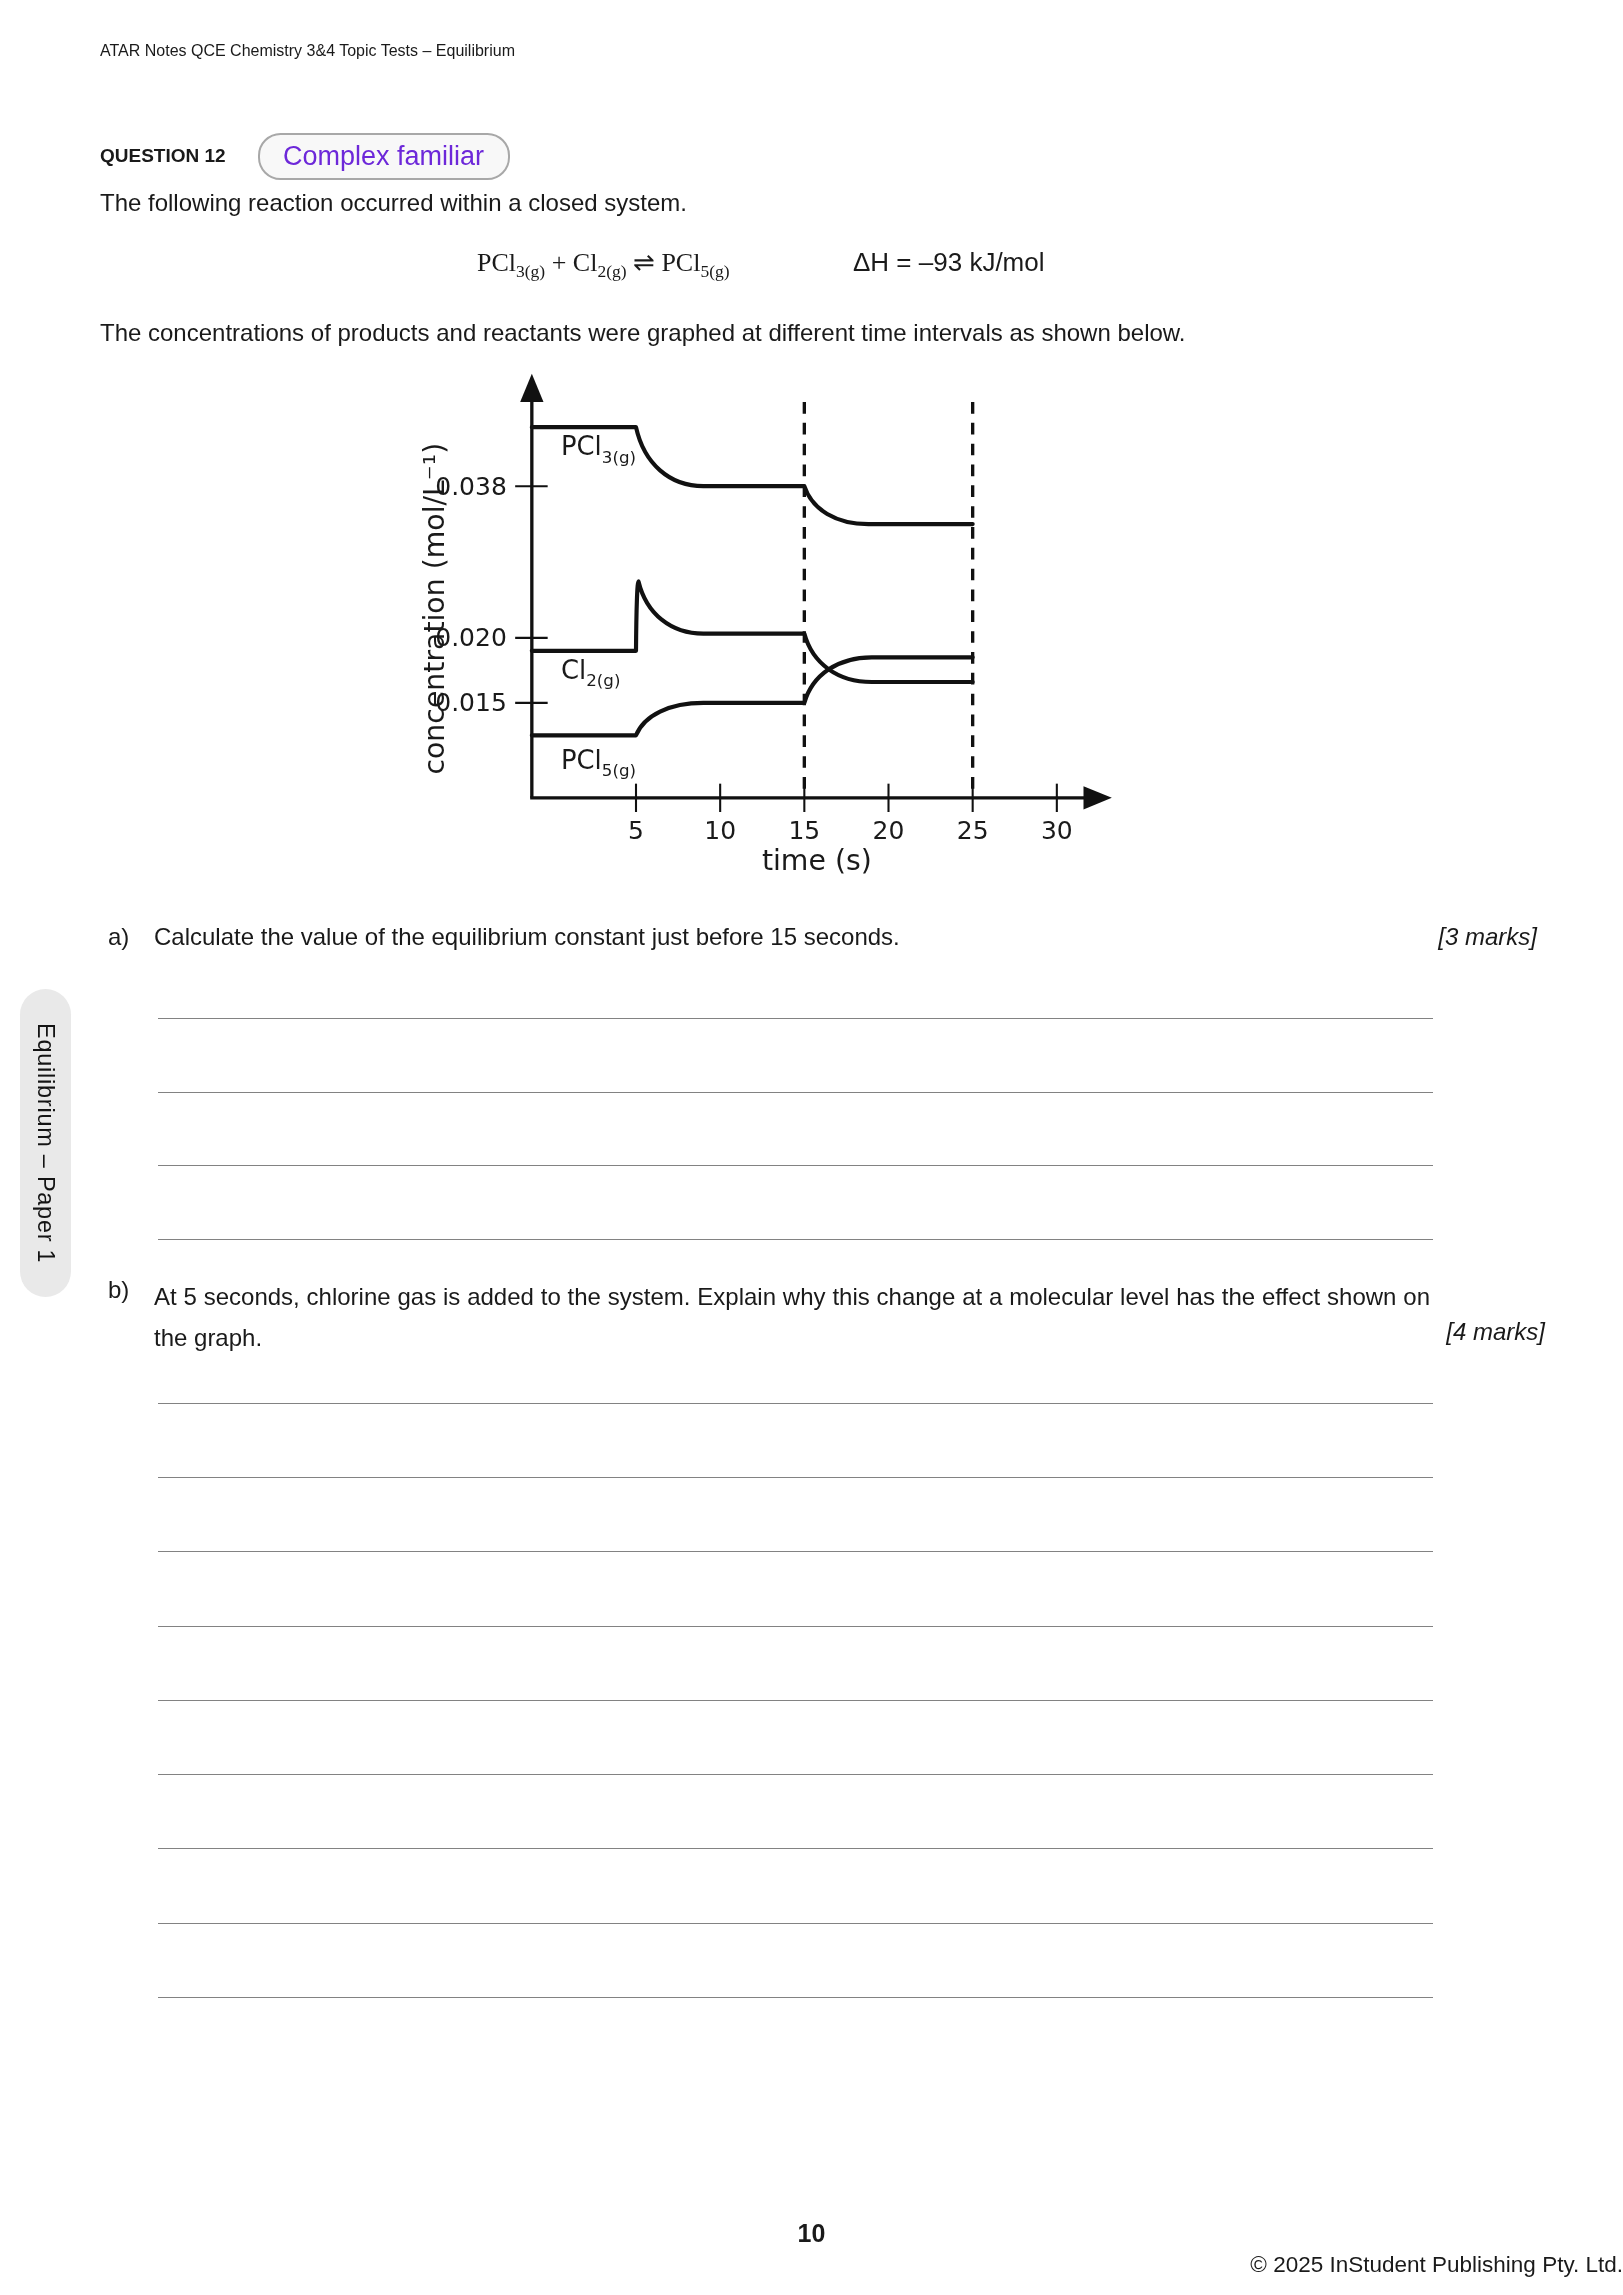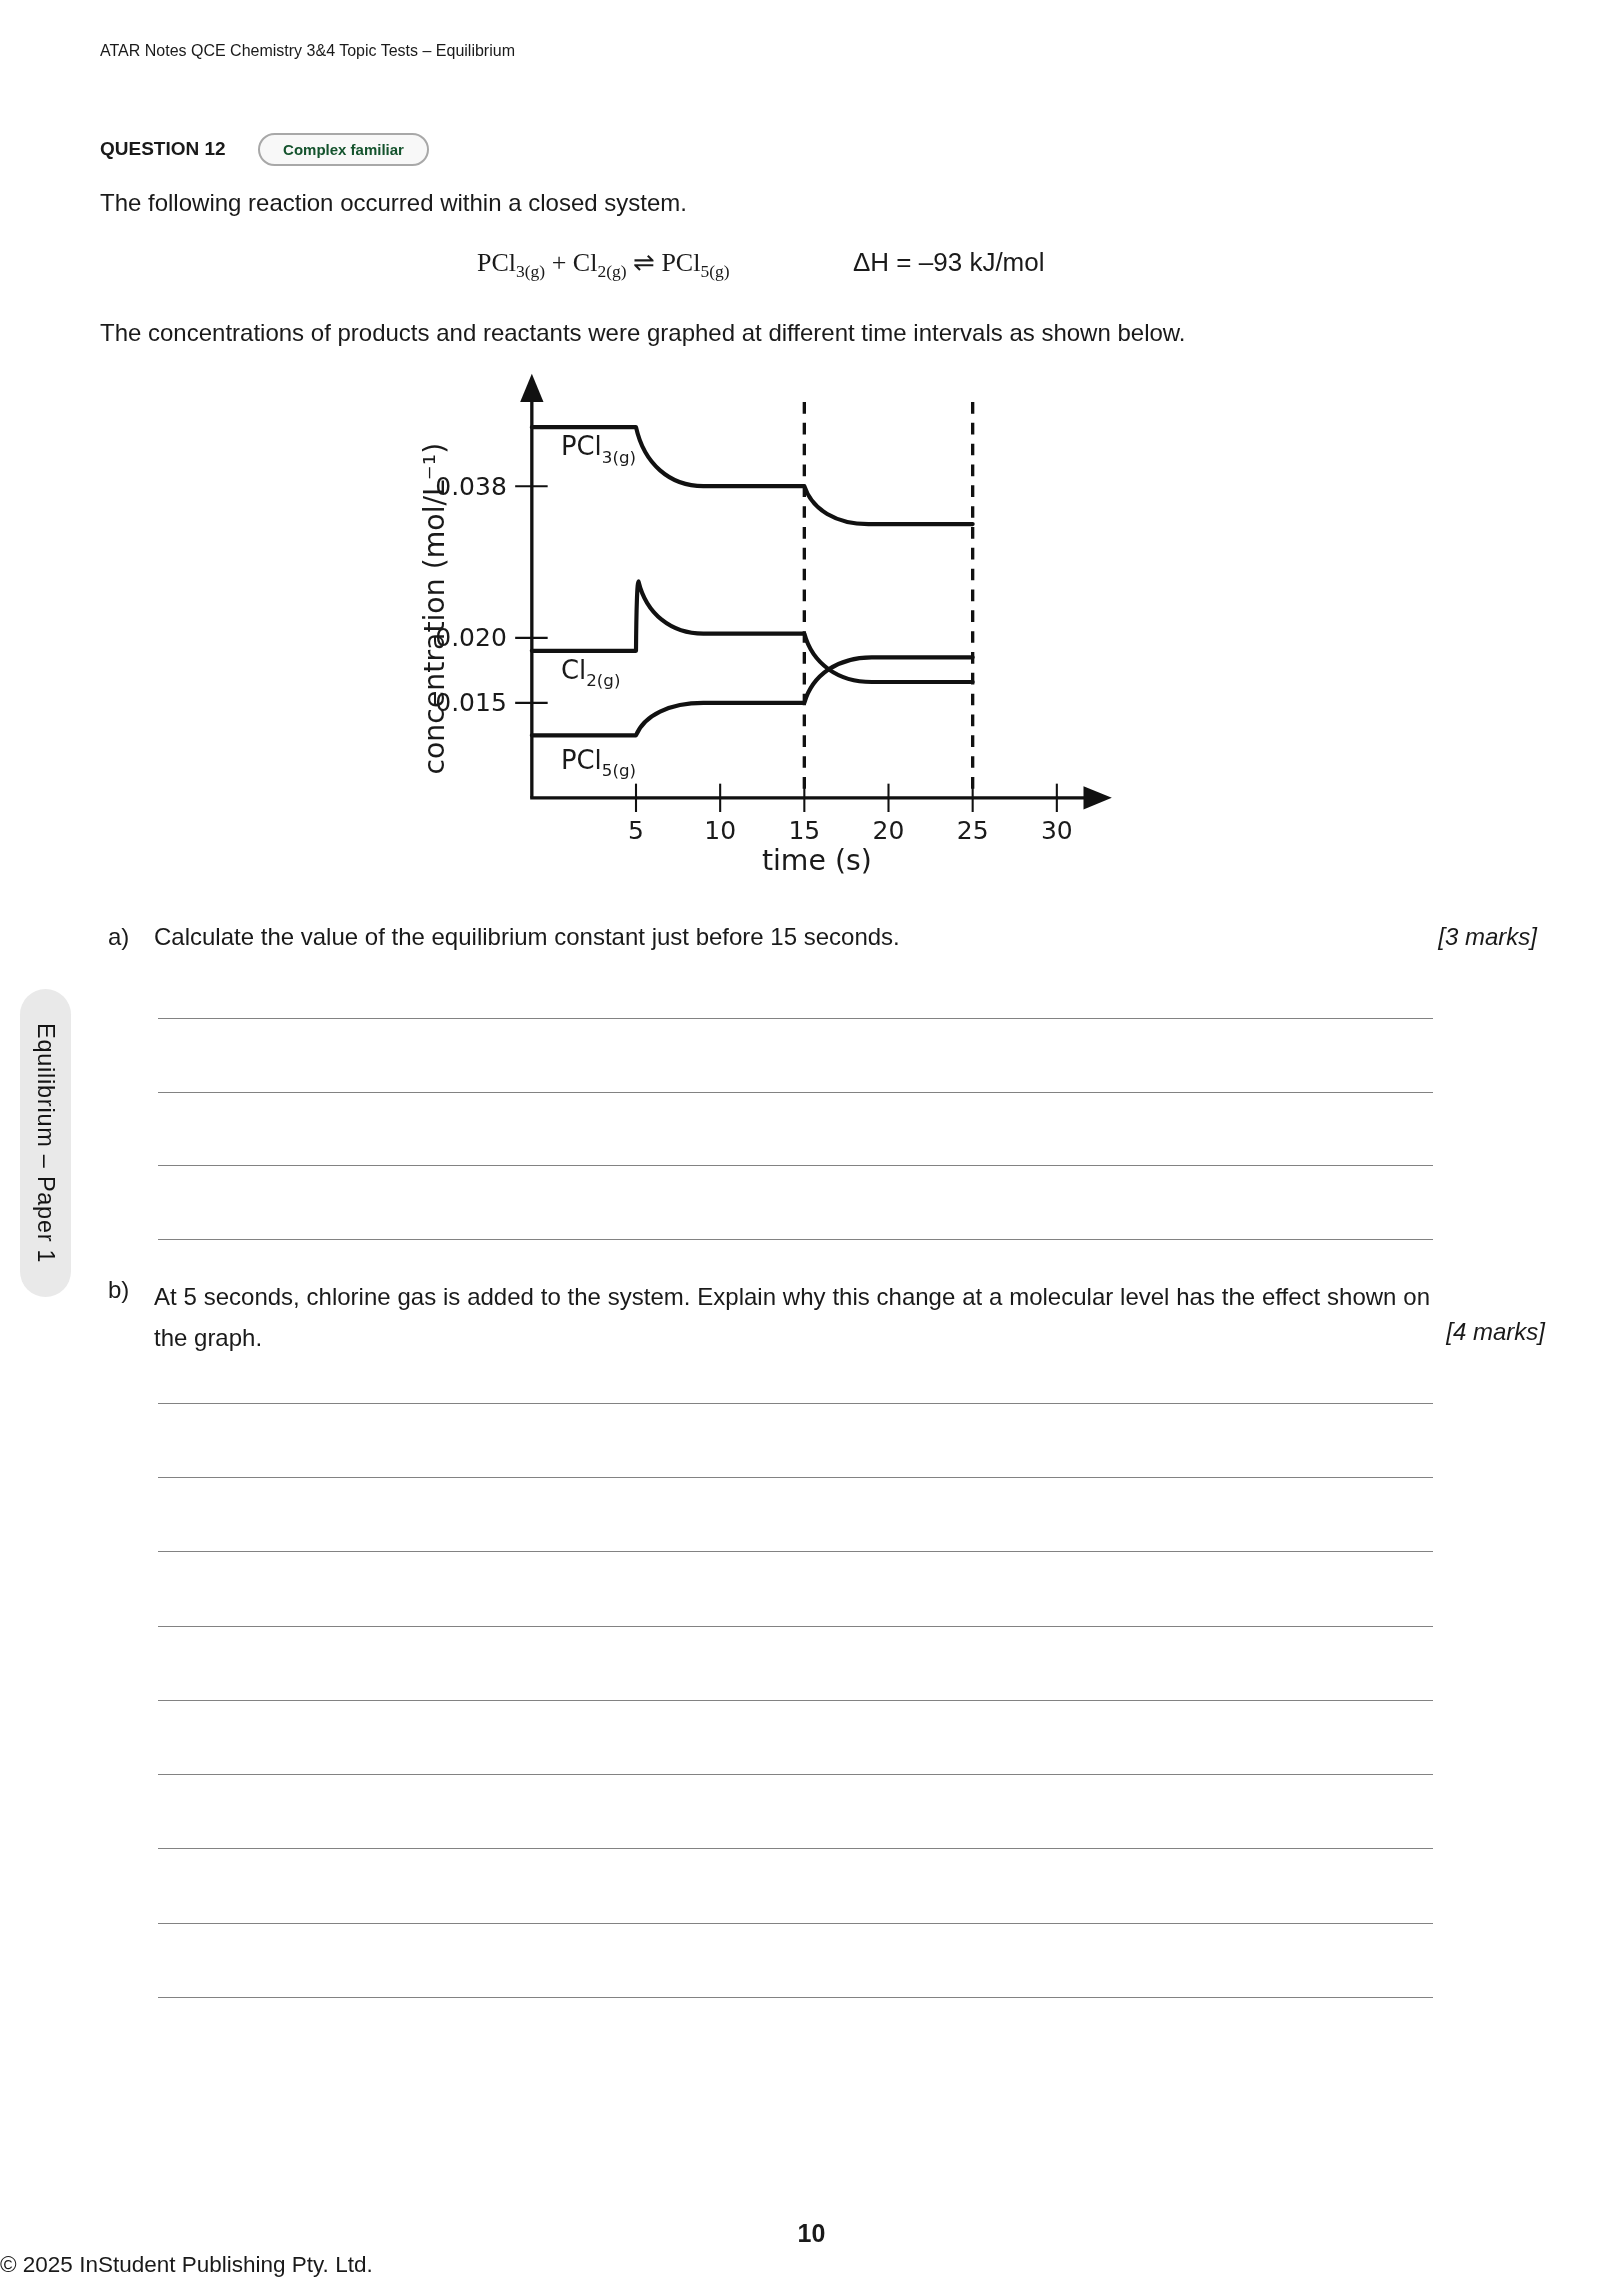--- a/index.html
+++ b/index.html
@@ -6,21 +6,21 @@
   html, body { width: 1623px; height: 2295px; background: #ffffff; overflow: hidden; }
   body { font-family: "Liberation Sans", "DejaVu Sans", sans-serif; color: #1a1a1a; position: relative; }
 
   .abs { position: absolute; }
 
   .header-title { left: 100px; top: 42px; font-size: 16px; }
 
   .q-row { left: 100px; top: 133px; display: flex; align-items: center; gap: 32px; }
   .q-heading { font-size: 19px; font-weight: bold; }
   .badge { border: 2.5px solid #a8a8a8; background: #f8f8f8; border-radius: 22.5px;
-           padding: 5.8px 23.4px; font-size: 15px; font-weight: bold; color: #14532d; }
+           padding: 5.8px 23.4px; font-size: 27px; font-weight: normal; color: #6d28d9; }
 
   .intro { left: 100px; top: 189px; font-size: 24px; }
 
   .equation-row { left: 0; top: 247px; width: 100%; height: 42px; }
   .eq-chem { position: absolute; left: 477px; font-size: 26px; font-family: Liberation Serif, serif; }
   .eq-dh   { position: absolute; left: 853px; font-size: 26px; }
   .sub { font-size: 17.5px; vertical-align: -5.8px; }
 
   .caption { left: 100px; top: 319px; font-size: 24px; }
 
@@ -37,21 +37,21 @@
   .part-text-b  { position: absolute; left: 154px; width: 1276px; text-align: justify; line-height: 41px; }
   .marks-b { position: absolute; right: 78px; top: 42px; font-style: italic; }
 
   .answer-line { position: absolute; left: 158px; width: 1275px; border-top: 1.7px solid #828282; }
 
   .side-tab { left: 20px; top: 989px; width: 51px; height: 308px; background: #e9e9e9;
               border-radius: 26px; display: flex; align-items: center; justify-content: center; }
   .side-tab-text { writing-mode: vertical-rl; font-size: 23.4px; color: #141414; letter-spacing: 0.8px; white-space: nowrap; }
 
   .footer-page { left: 0; top: 2219px; width: 100%; text-align: center; font-size: 25px; font-weight: bold; }
-  .footer-copy { left: 0; top: 2252px; width: 100%; text-align: left; font-size: 22.5px; }
+  .footer-copy { left: 0; top: 2252px; width: 100%; text-align: right; font-size: 22.5px; }
 </style>
 </head>
 <body>
 
 <div class="abs header-title">ATAR Notes QCE Chemistry 3&amp;4 Topic Tests – Equilibrium</div>
 
 <div class="abs q-row">
   <span class="q-heading">QUESTION 12</span>
   <span class="badge">Complex familiar</span>
 </div>

